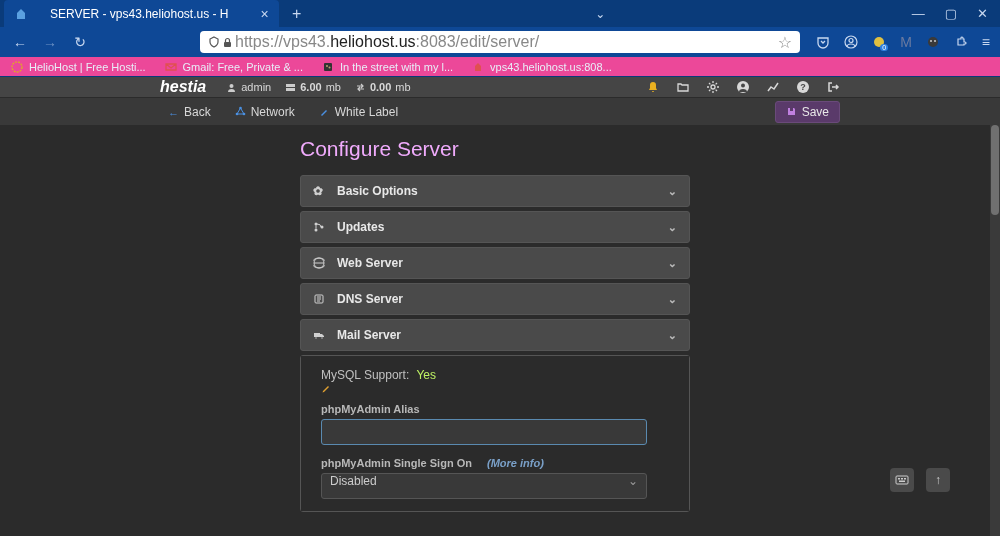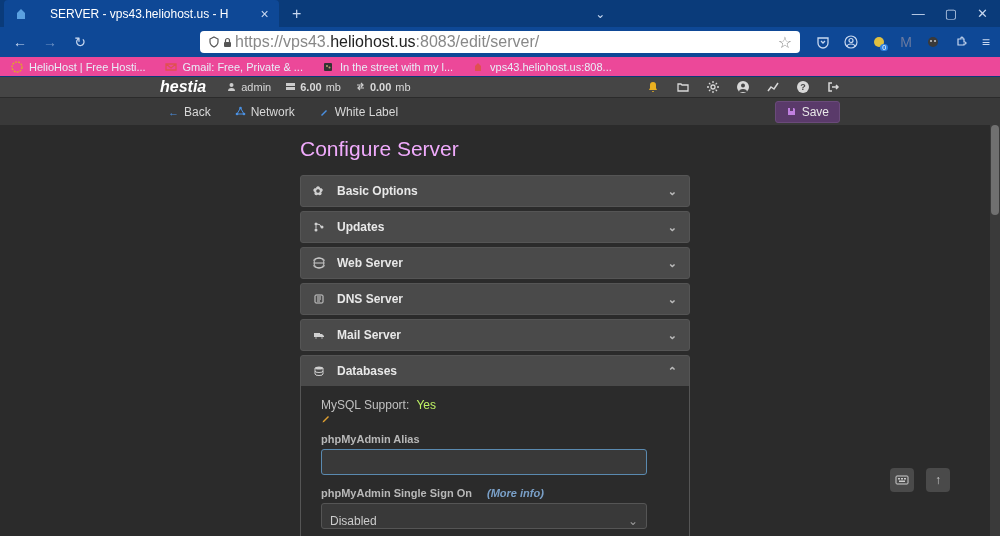--- a/index.html
+++ b/index.html
@@ -33,21 +33,21 @@
 
   .bookmarkbar { height:20px; background:#ec4899; display:flex; align-items:center; padding:0 10px; gap:18px; font-size:11px; color:#e8eef8; border-bottom:1px solid #0a3b7a;}
   .bookmarkbar .bk { display:flex; align-items:center; gap:5px;}
   .bk .ico { width:14px; height:14px; display:inline-flex; align-items:center; justify-content:center;}
 
   
   .app { position:absolute; top:77px; left:0; right:0; bottom:0; background:#2b2b2b; }
   .app-topbar { height:20px; background:#454545; display:flex; align-items:center; padding-left:160px; padding-right:160px;}
   .brand { font-family: Liberation Sans, sans-serif; font-size:16px; color:#fff; font-weight:600; font-style:italic; }
   .ustats { display:flex; gap:14px; margin-left:20px; color:#d8d8d8; font-size:11px; align-items:center;}
-  .ustats span { display:flex; align-items:flex-start; gap:4px;}
+  .ustats span { display:flex; align-items:center; gap:4px;}
   .top-icons { margin-left:auto; display:flex; gap:16px; color:#d8d8d8; font-size:14px; align-items:center;}
   .bell { color:#eab020; }
 
   .actionbar { height:28px; background:#393939; display:flex; align-items:center; padding-left:160px; padding-right:160px; gap:8px; border-top:1px solid #2b2b2b;}
   .abtn { display:flex; align-items:center; gap:5px; font-size:12px; color:#d8d8d8; padding:3px 8px;}
   .abtn .ico { font-size:11px;}
   .ico-blue { color:#4a90e2; }
   .savebtn { margin-left:auto; background:#5a3a6a; border:1px solid #6a4a7a; padding:3px 10px; border-radius:3px; display:flex; align-items:center; gap:5px; font-size:12px;}
   .savebtn .ico { color:#c080e0;}
 
@@ -62,21 +62,21 @@
   .acc-header .chev { margin-left:auto; color:#bbb; font-size:11px;}
   .acc-body { padding: 12px 20px; background:#2b2b2b; }
 
   .field-row { margin-bottom:10px; font-size:12px;}
   .field-row .lbl { color:#c0c0c0; margin-right:4px;}
   .field-row .val { color:#bef264;}
   .editicon { color:#e0a030; margin-left:6px; font-size:12px;}
   .flabel { font-size:11px; color:#b8b8b8; font-weight:600; margin-bottom:4px;}
   .finput { width:326px; height:26px; background:#393939; border:1px solid #5a8ab0; border-radius:3px; padding:0 8px; color:#e0e0e0; font-size:12px; outline:none;}
   .moreinfo { color:#7aa0c8; font-style:italic; font-size:11px; margin-left:12px;}
-  .select { width:326px; height:26px; background:#393939; border:1px solid #555; border-radius:3px; padding:0 8px; color:#ccc; font-size:12px; display:flex; align-items:flex-end;}
+  .select { width:326px; height:26px; background:#393939; border:1px solid #555; border-radius:3px; padding:0 8px; color:#ccc; font-size:12px; display:flex; align-items:flex-start;}
   .select .schev { margin-left:auto; color:#999;}
 
   .scrollbar-track { position:absolute; right:0; top:48px; bottom:0; width:10px; background:#3a3a3a;}
   .scroll-thumb { position:absolute; top:0; width:8px; left:1px; height:90px; background:#707070; border-radius:4px;}
 
   .float-buttons { position:absolute; right:50px; bottom:44px; display:flex; gap:12px;}
   .fbtn { width:24px; height:24px; background:#4a4a4a; border-radius:4px; display:flex; align-items:center; justify-content:center; color:#ccc; font-size:12px;}
 
   svg { display:block; }
 </style>
@@ -361,31 +361,20 @@
                   <path d="M7 5 h2 l2 2 v1 h-4 z" fill="#d0d0d0"></path>
                   <circle cx="3" cy="9" r="1" fill="#888"></circle>
                   <circle cx="9" cy="9" r="1" fill="#888"></circle>
                 </svg>
               </span>
             <span>Mail Server</span>
             <span class="chev">⌄</span>
           </div>
         </div>
         <div class="acc-item">
-          <div class="acc-header">
-            <span class="aicon">
-                <svg width="12" height="12" viewBox="0 0 12 12">
-                  <ellipse cx="6" cy="3" rx="4" ry="1.5" fill="#d0d0d0"></ellipse>
-                  <path d="M2 3 v6 a4 1.5 0 0 0 8 0 v-6" fill="none" stroke="#d0d0d0"></path>
-                  <path d="M2 6 a4 1.5 0 0 0 8 0" fill="none" stroke="#d0d0d0"></path>
-                </svg>
-              </span>
-            <span>Databases</span>
-            <span class="chev">⌃</span>
-          </div>
           <div class="acc-body">
             <div class="field-row">
               <span class="lbl">MySQL Support:</span>
               <span class="val">Yes</span>
               <span class="editicon"><svg width="11" height="11" viewBox="0 0 11 11">
                     <path d="M2 9 l5 -5 l1 1 l-5 5 l-1.5 .5 z" fill="#e0a030"></path>
                   </svg></span>
             </div>
             <div class="flabel">phpMyAdmin Alias</div>
             <input class="finput" value="" style="">

